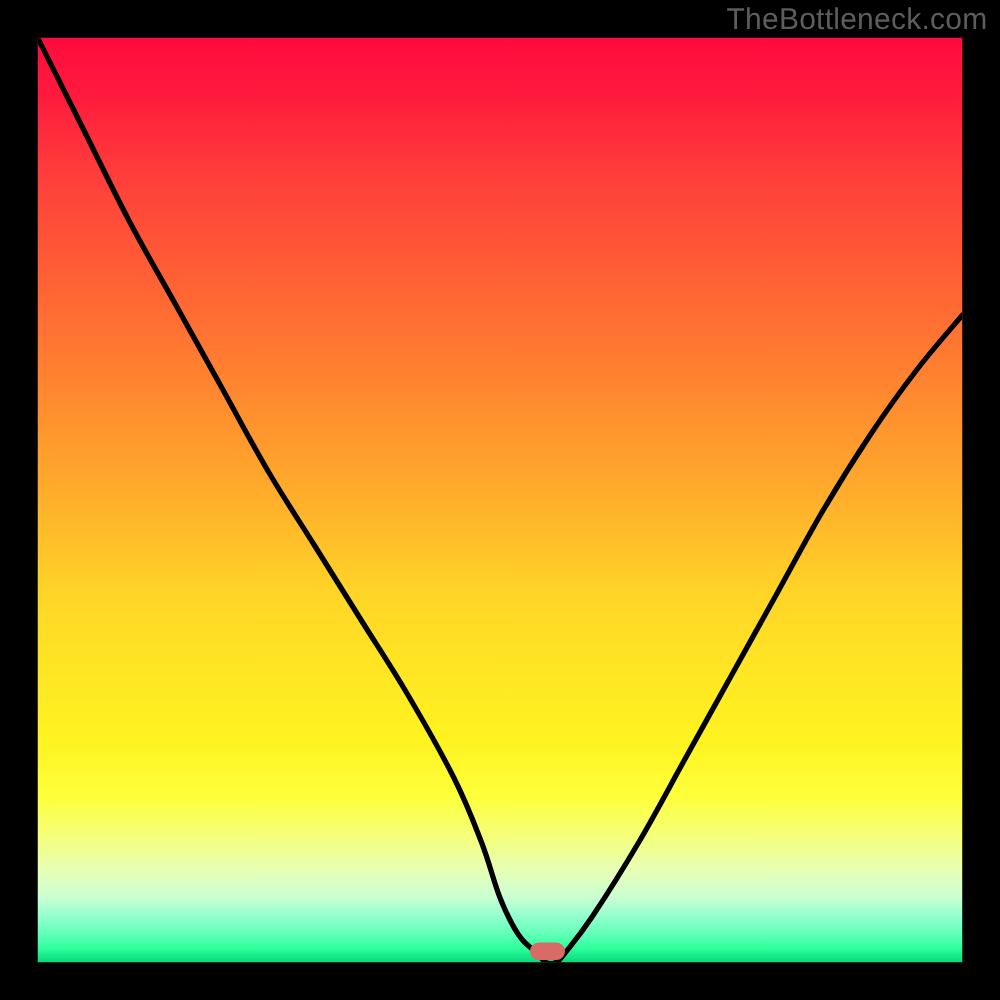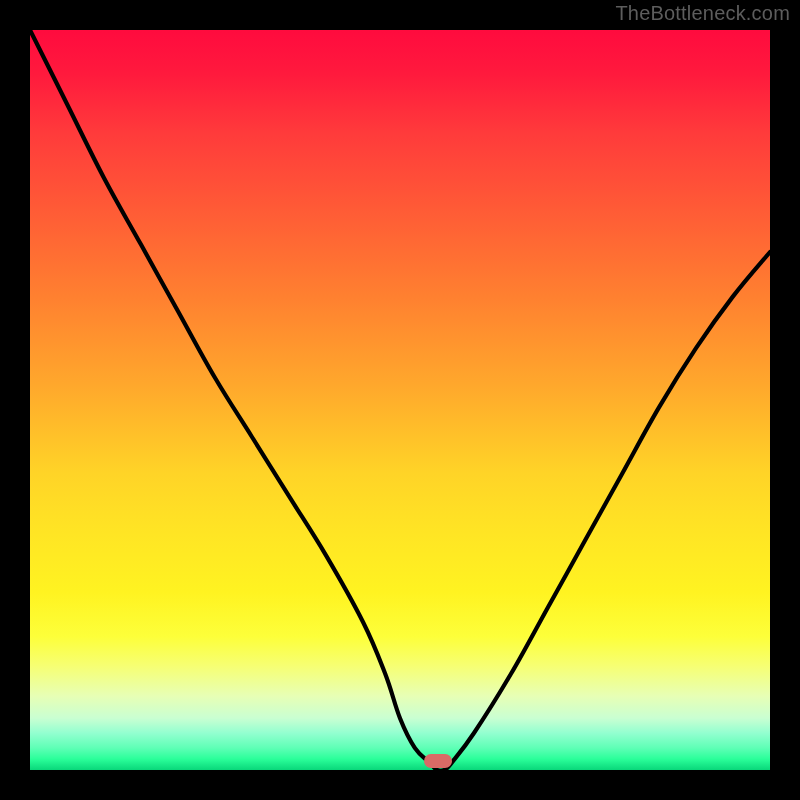--- a/index.html
+++ b/index.html
@@ -15,21 +15,21 @@
     position: relative;
     width: 800px;
     height: 800px;
     background: #000;
   }
   .watermark {
     position: absolute;
     top: 2px;
     right: 10px;
     color: #5d5d5d;
-    font-size: 20px;
+    font-size: 24px;
     font-weight: 500;
     letter-spacing: 0.2px;
     z-index: 10;
     user-select: none;
   }
   .plot-area {
     position: absolute;
     left: 30px;
     top: 30px;
     width: 740px;

